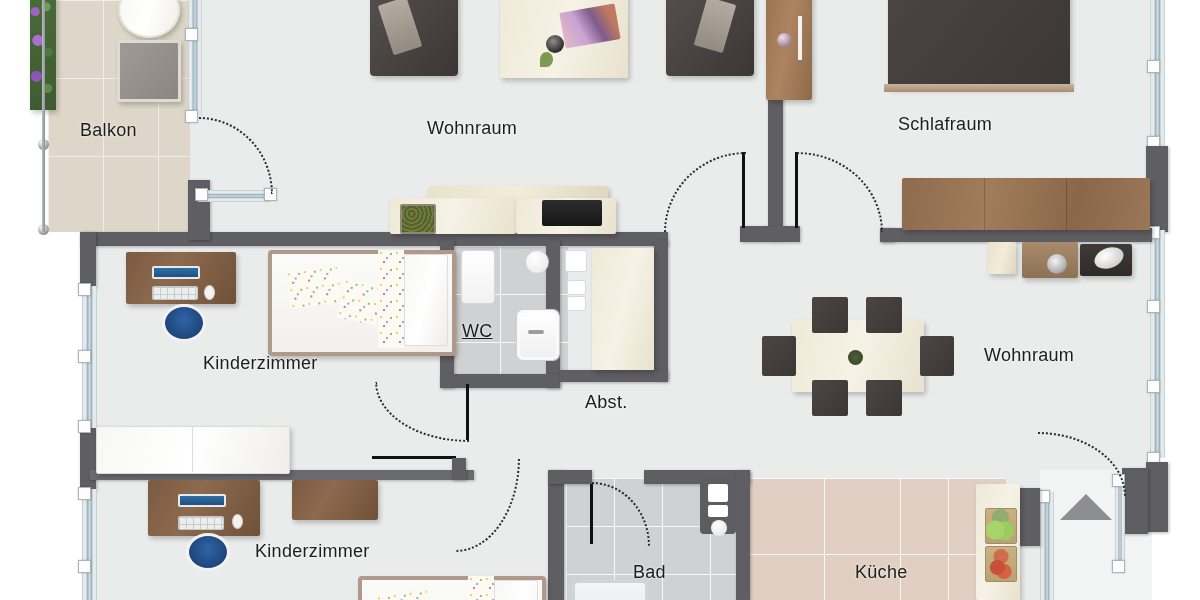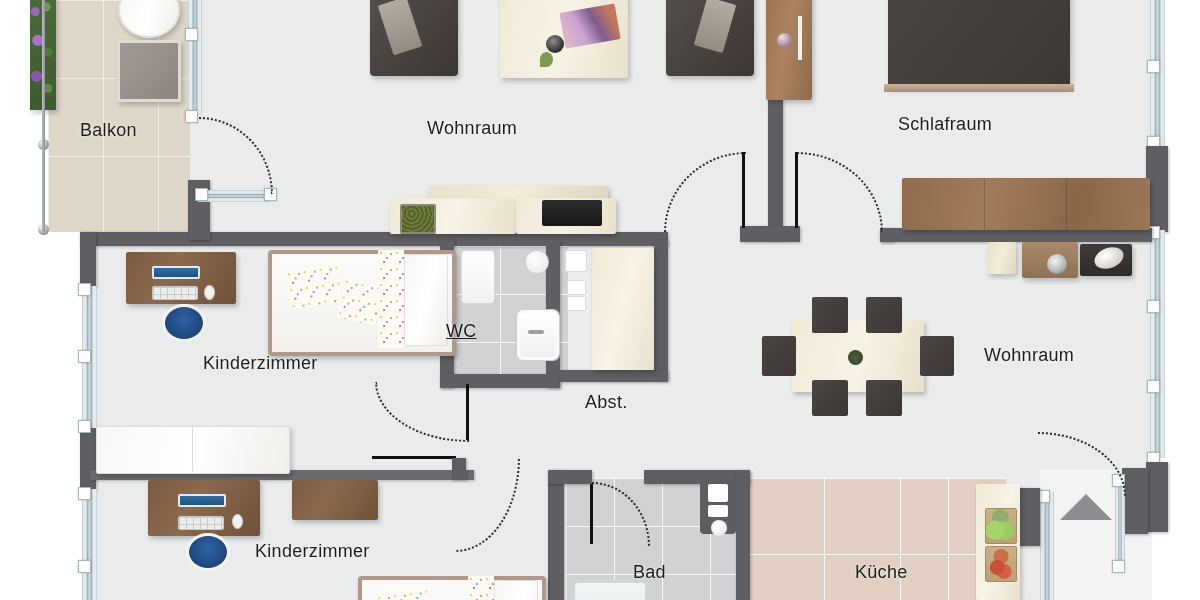--- a/index.html
+++ b/index.html
@@ -379,20 +379,20 @@
   <div class="abs rnd6" style="left:572px;top:580px;width:70px;height:44px;background:linear-gradient(#f4f6f6,#dfe6e7);border:3px solid #cdd7d8;"></div>
 
   <div class="furn cream rnd2" style="left:976px;top:484px;width:44px;height:116px;"></div>
   <div class="abs rnd2 veg-green" style="left:985px;top:508px;width:30px;height:34px;border:1px solid #a08e6a;"></div>
   <div class="abs rnd2 veg-red" style="left:985px;top:546px;width:30px;height:34px;border:1px solid #a08e6a;"></div>
 
   <div class="room-label" style="left:80px;  top:120px;">Balkon</div>
   <div class="room-label" style="left:427px; top:118px;text-align:right;">Wohnraum</div>
   <div class="room-label" style="left:898px; top:114px;">Schlafraum</div>
   <div class="room-label" style="left:203px; top:353px;">Kinderzimmer</div>
-  <div class="room-label" style="left:446px; top:321px;text-decoration:underline;">WC</div>
+  <div class="room-label" style="left:462px; top:321px;text-decoration:underline;">WC</div>
   <div class="room-label" style="left:585px; top:392px;">Abst.</div>
   <div class="room-label" style="left:984px; top:345px;">Wohnraum</div>
   <div class="room-label" style="left:255px; top:541px;">Kinderzimmer</div>
   <div class="room-label" style="left:633px; top:562px;">Bad</div>
   <div class="room-label" style="left:855px; top:562px;">Küche</div>
 
 </div>
 
 </body></html>

